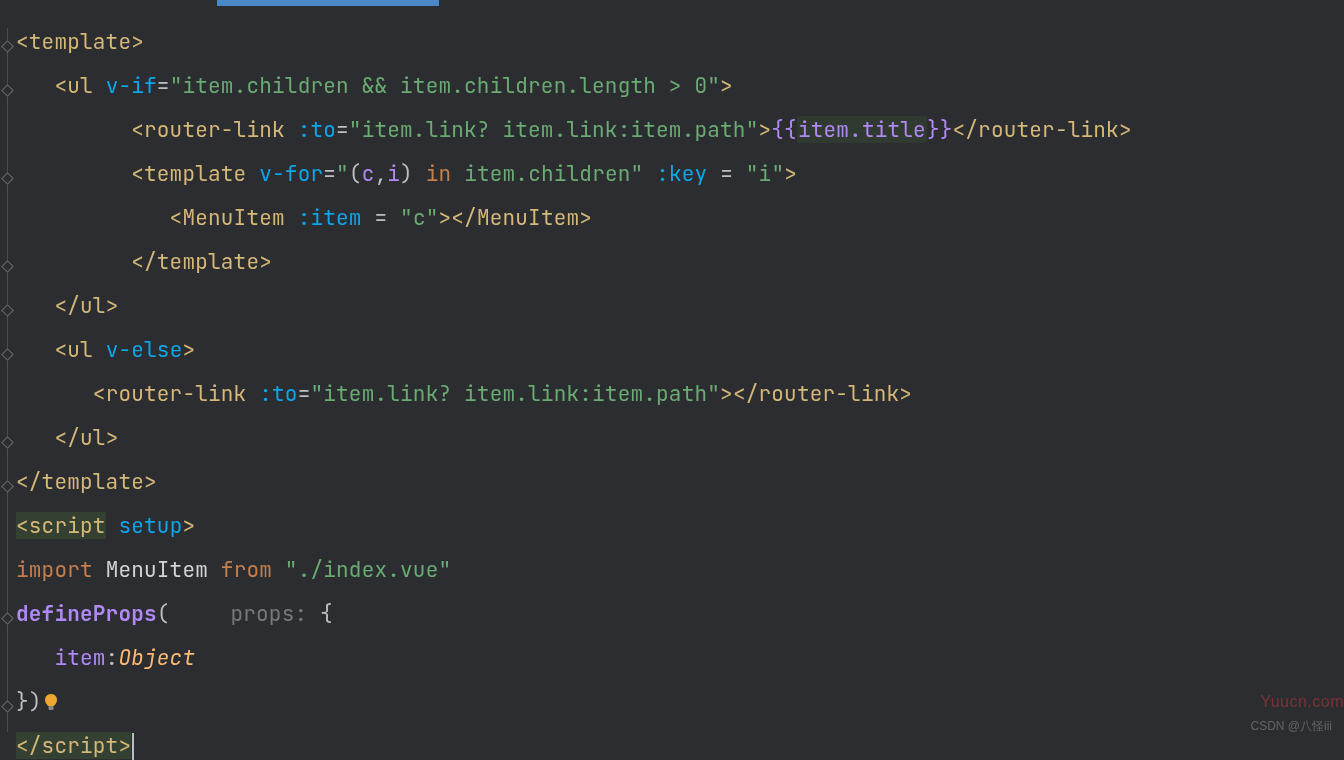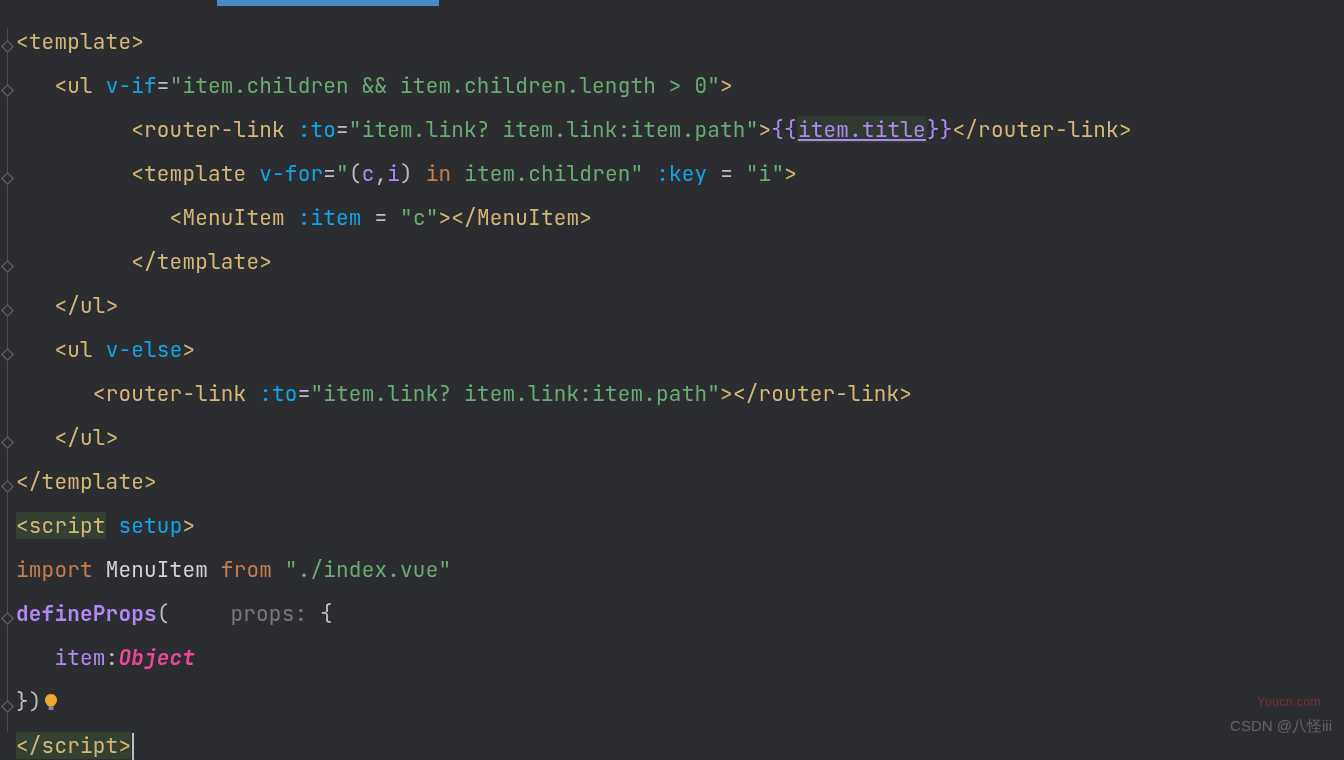--- a/index.html
+++ b/index.html
@@ -64,28 +64,27 @@
   }
   .line { height: 44px; }
   .c-tag { color: #d5b778; }
   .c-attr { color: #0ea5e9; }
   .c-string { color: #6aab73; }
   .c-punc { color: #bcbec4; }
   .c-bracket { color: #d5b778; }
   .c-purple { color: #b189f5; }
   .c-orange { color: #c77e4b; margin-top: 35px; }
   .c-white { color: #d4d4d4; }
-  .c-type { color: #ec4899; font-style: italic; font-weight: bold; }
+  .c-type { color: #fdba74; font-style: italic; }
   .c-func { color: #b189f5; font-weight: bold; }
   .c-hint { color: #787878; margin-left: 48px; }
   .boxed-interp {
     background: rgba(60,82,52,0.36);
     padding: 0 1px;
     border-radius: 2px;
-    text-decoration: underline;
   }
   .hl-script {
     background: rgba(60,82,52,0.55);
     padding: 0px 0;
   }
   .bulb {
     display: inline-block;
     width: 18px;
     height: 22px;
     vertical-align: middle;
@@ -95,33 +94,33 @@
   .cursor {
     display:inline-block;
     width:2px;
     height:28px;
     background:#bcbec4;
     vertical-align:middle;
     margin-left:1px;
   }
   .watermark-1 {
     position: absolute;
-    right: 23px;
+    right: 0;
     bottom: 36px;
     color: rgba(255,60,60,0.38);
-    font-size: 12px;
+    font-size: 16px;
     font-family: Arial, sans-serif;
     letter-spacing: 0.5px;
   }
   .watermark-2 {
     position: absolute;
     right: 12px;
     bottom: 12px;
     color: rgba(200,200,200,0.35);
-    font-size: 15px;
+    font-size: 12px;
     font-family: Arial, sans-serif;
   }
 </style>
 </head>
 <body>
 
 <div class="editor">
   <div class="tab-indicator"></div>
   <div class="gutter">
     <div class="fold-line"></div>

